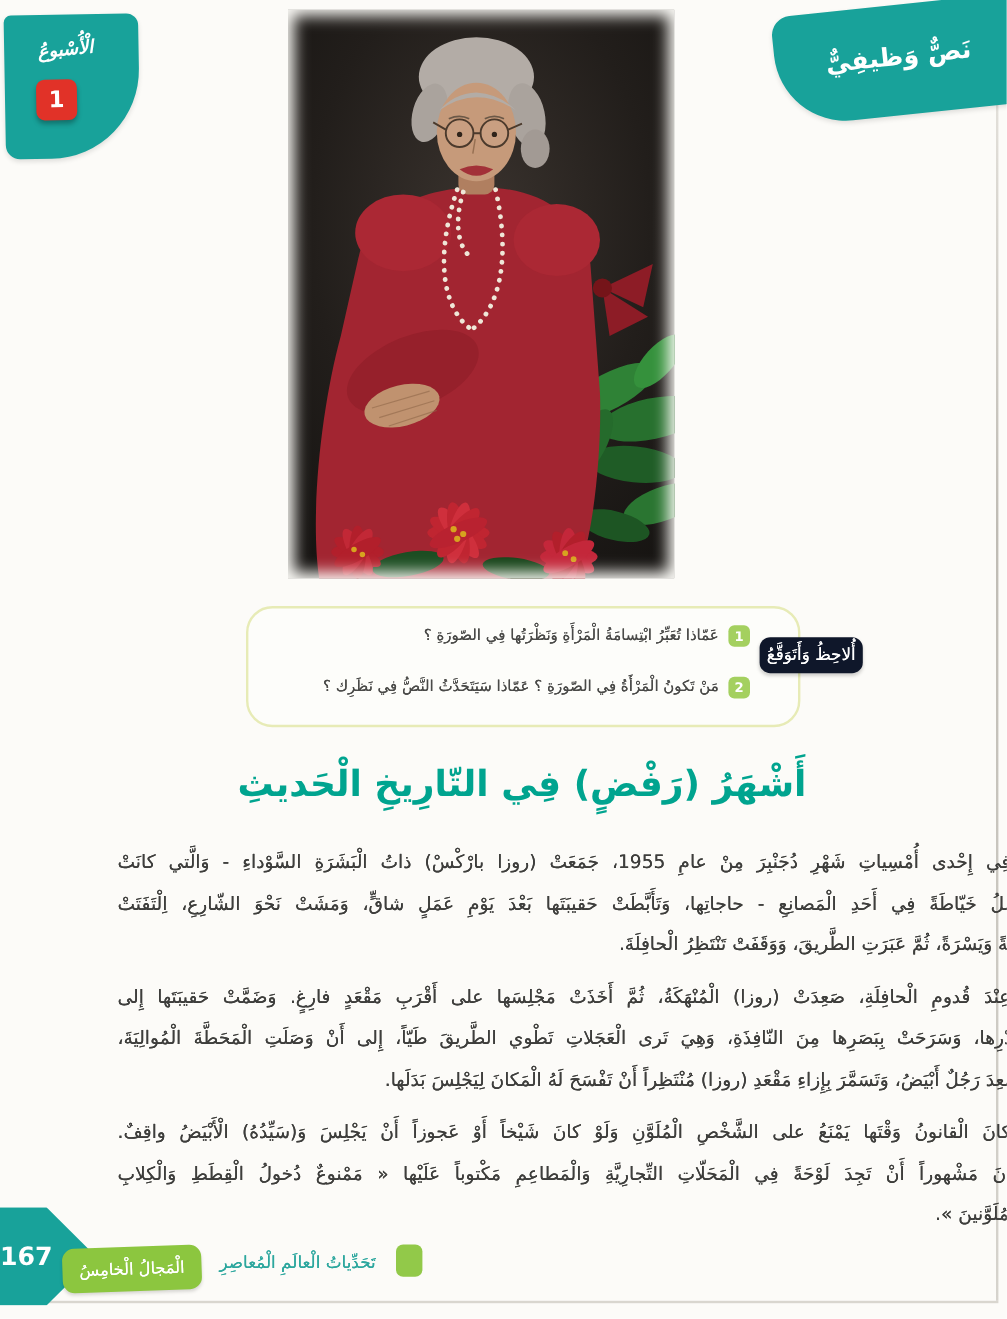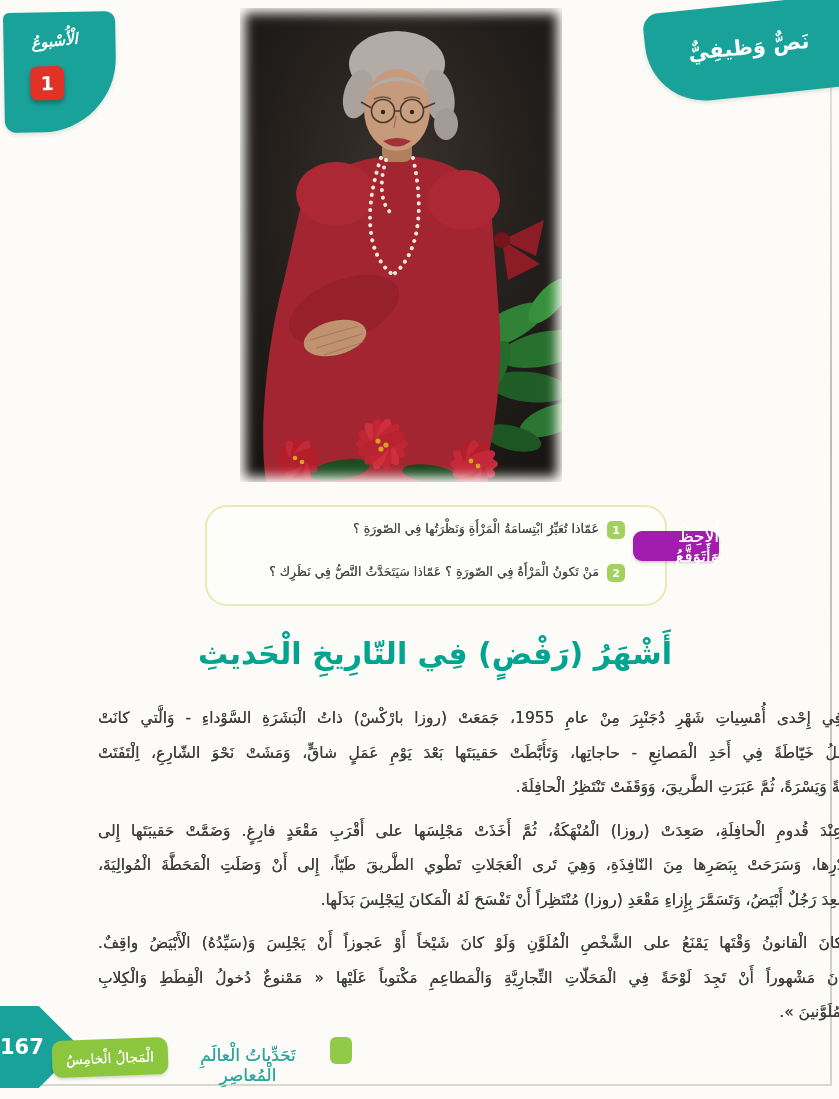--- a/index.html
+++ b/index.html
@@ -29,22 +29,22 @@
   .photo{position:absolute;left:240px;top:8px;width:322px;height:474px;}
 
   
   .obs-box{position:absolute;left:205px;top:505px;width:458px;height:97px;border:2px solid #e7ebb6;
            border-radius:22px;background:#fdfdfa;}
   .q-row{position:absolute;right:40px;left:8px;direction:rtl;display:flex;align-items:flex-start;gap:8px;}
   .q1{top:12px}.q2{top:55px}
   .q-badge{flex:0 0 auto;width:18px;height:18px;margin-top:2px;background:#a4d05f;border-radius:5px;
            color:#fff;font-size:11px;font-weight:bold;display:flex;align-items:center;justify-content:center;}
   .q-text{font-size:12.5px;color:#4a4a48;line-height:20px;text-shadow:0 0 .5px #4a4a48;white-space:nowrap;}
-  .obs-tag{position:absolute;left:426px;top:24px;width:86px;height:30px;background:#a21caf;border-radius:9px;
-           color:#fff;display:flex;align-items:center;justify-content:center;font-size:17px;
+  .obs-tag{position:absolute;left:426px;top:24px;width:86px;height:30px;background:#0f172a;border-radius:9px;
+           color:#fff;display:flex;align-items:center;justify-content:center;font-size:14px;
            text-shadow:0 0 .5px #fff;box-shadow:0 2px 3px rgba(0,0,0,.18);direction:rtl;}
 
   
   .title{position:absolute;left:0;right:0;top:616px;text-align:center;font-size:30px;font-weight:bold;
          color:#00a48f;direction:rtl;padding-left:31px;}
   .article{position:absolute;left:50px;width:760px;top:701px;direction:rtl;color:#3e3e3c;
            font-size:15.5px;text-shadow:0 0 .5px #3e3e3c;margin-left:48px;}
   .article p{margin:0 0 9px 0;}
   .bline{display:block;line-height:34.5px;white-space:nowrap;text-align:justify;text-align-last:justify;}
   .bline.first{text-indent:16px;}
@@ -52,21 +52,21 @@
 
   
   .page-tab{position:absolute;left:-6px;top:1006px;width:86px;height:82px;background:#18a29a;
             clip-path:polygon(0 0,52% 0,100% 50%,52% 100%,0 100%);display:flex;align-items:center;
             color:#fff;font-size:21px;font-weight:bold;padding-left:6px;box-sizing:border-box;}
   .domain-pill{position:absolute;left:52px;top:1039px;width:116px;height:37px;background:#8cc63f;
                border-radius:10px;transform:rotate(-2deg);display:flex;align-items:center;justify-content:center;
                color:#fff;font-size:13.5px;text-shadow:0 0 .5px #fff;box-shadow:0 2px 3px rgba(0,0,0,.15);
                direction:rtl;z-index:2;}
   .theme-label{position:absolute;left:172px;top:1045px;width:152px;text-align:center;color:#2da79e;
-               font-size:17px;direction:rtl;text-shadow:0 0 .5px #2da79e;}
+               font-size:14px;direction:rtl;text-shadow:0 0 .5px #2da79e;}
   .accent-tab{position:absolute;left:330px;top:1037px;width:22px;height:27px;background:#8cc63f;
               border-radius:6px;opacity:.95;z-index:1;}
 </style>
 </head>
 <body>
 
 <div class="stage">
 
   <div class="edge-right"></div>
   <div class="edge-bottom"></div>

